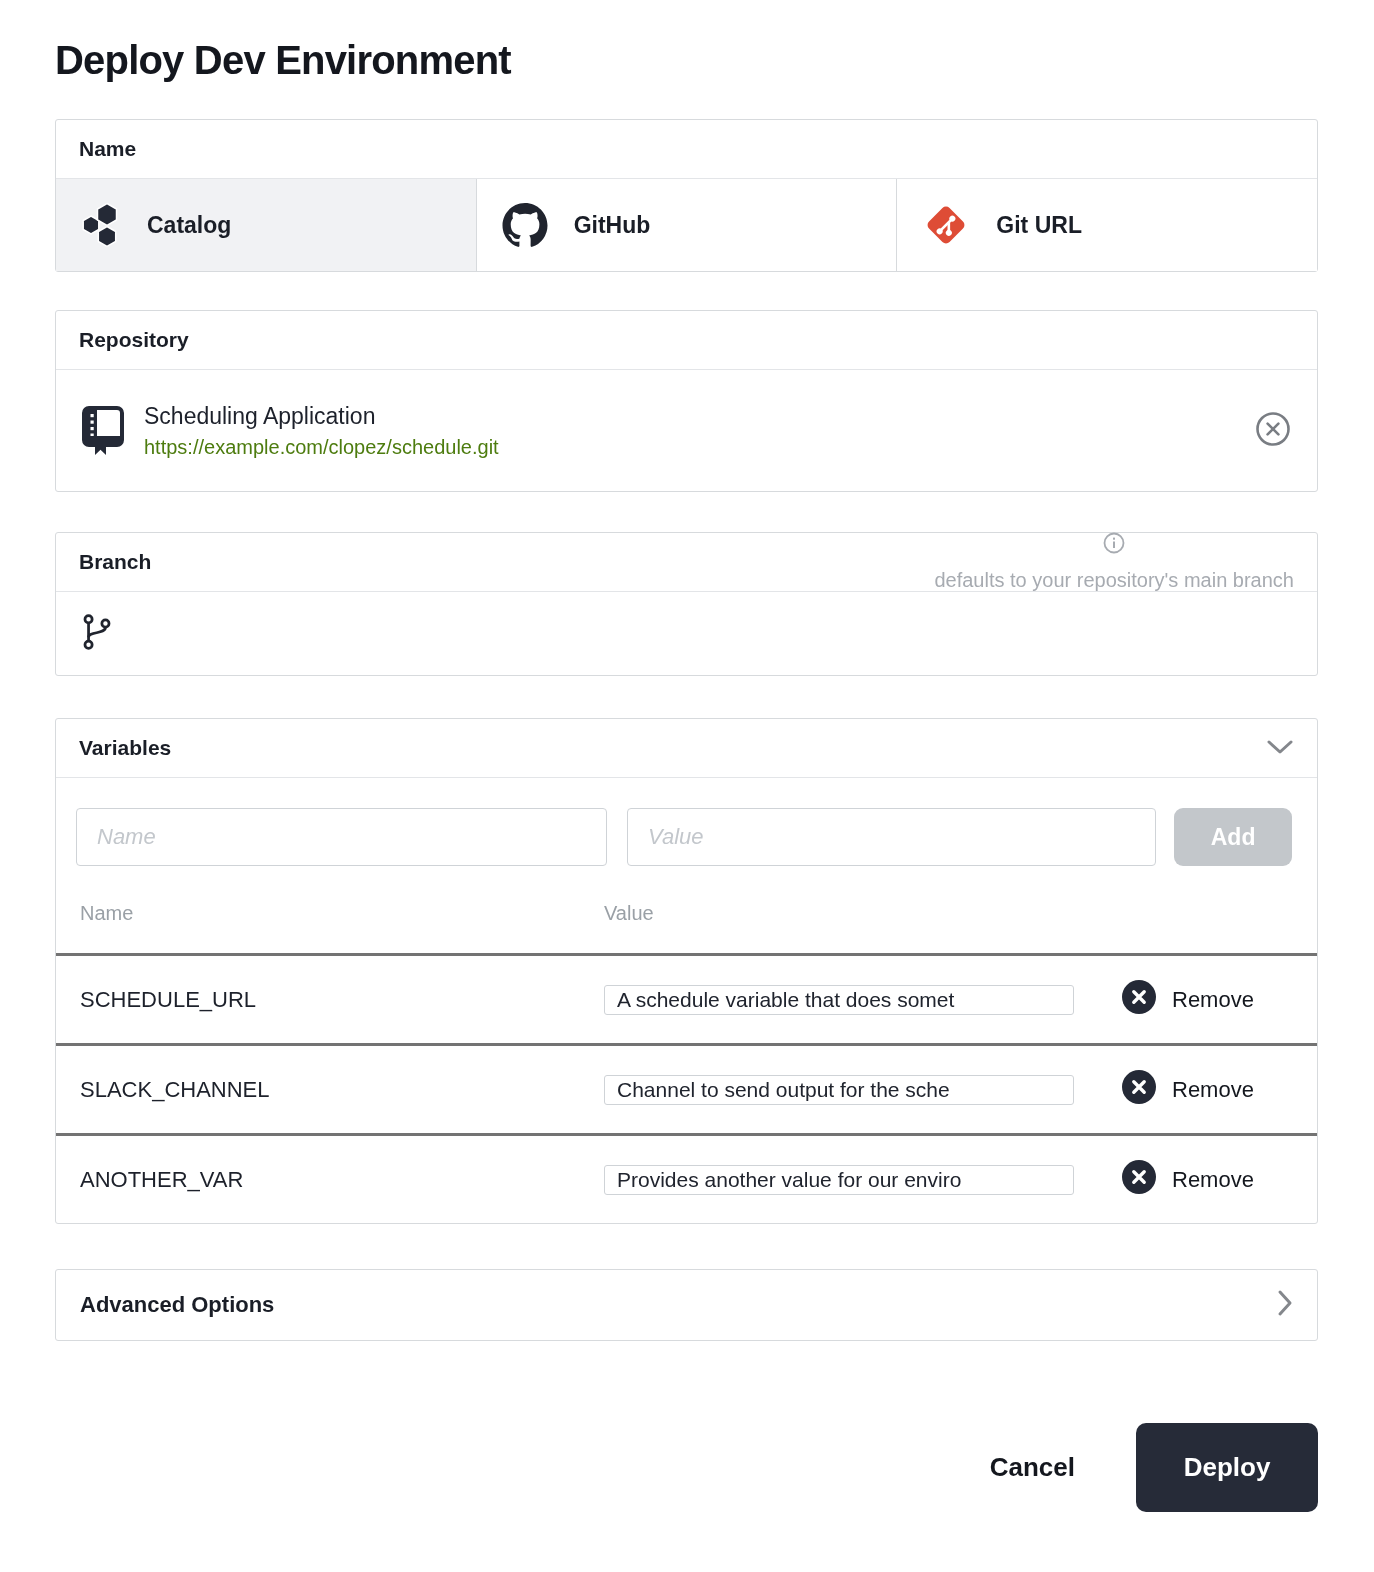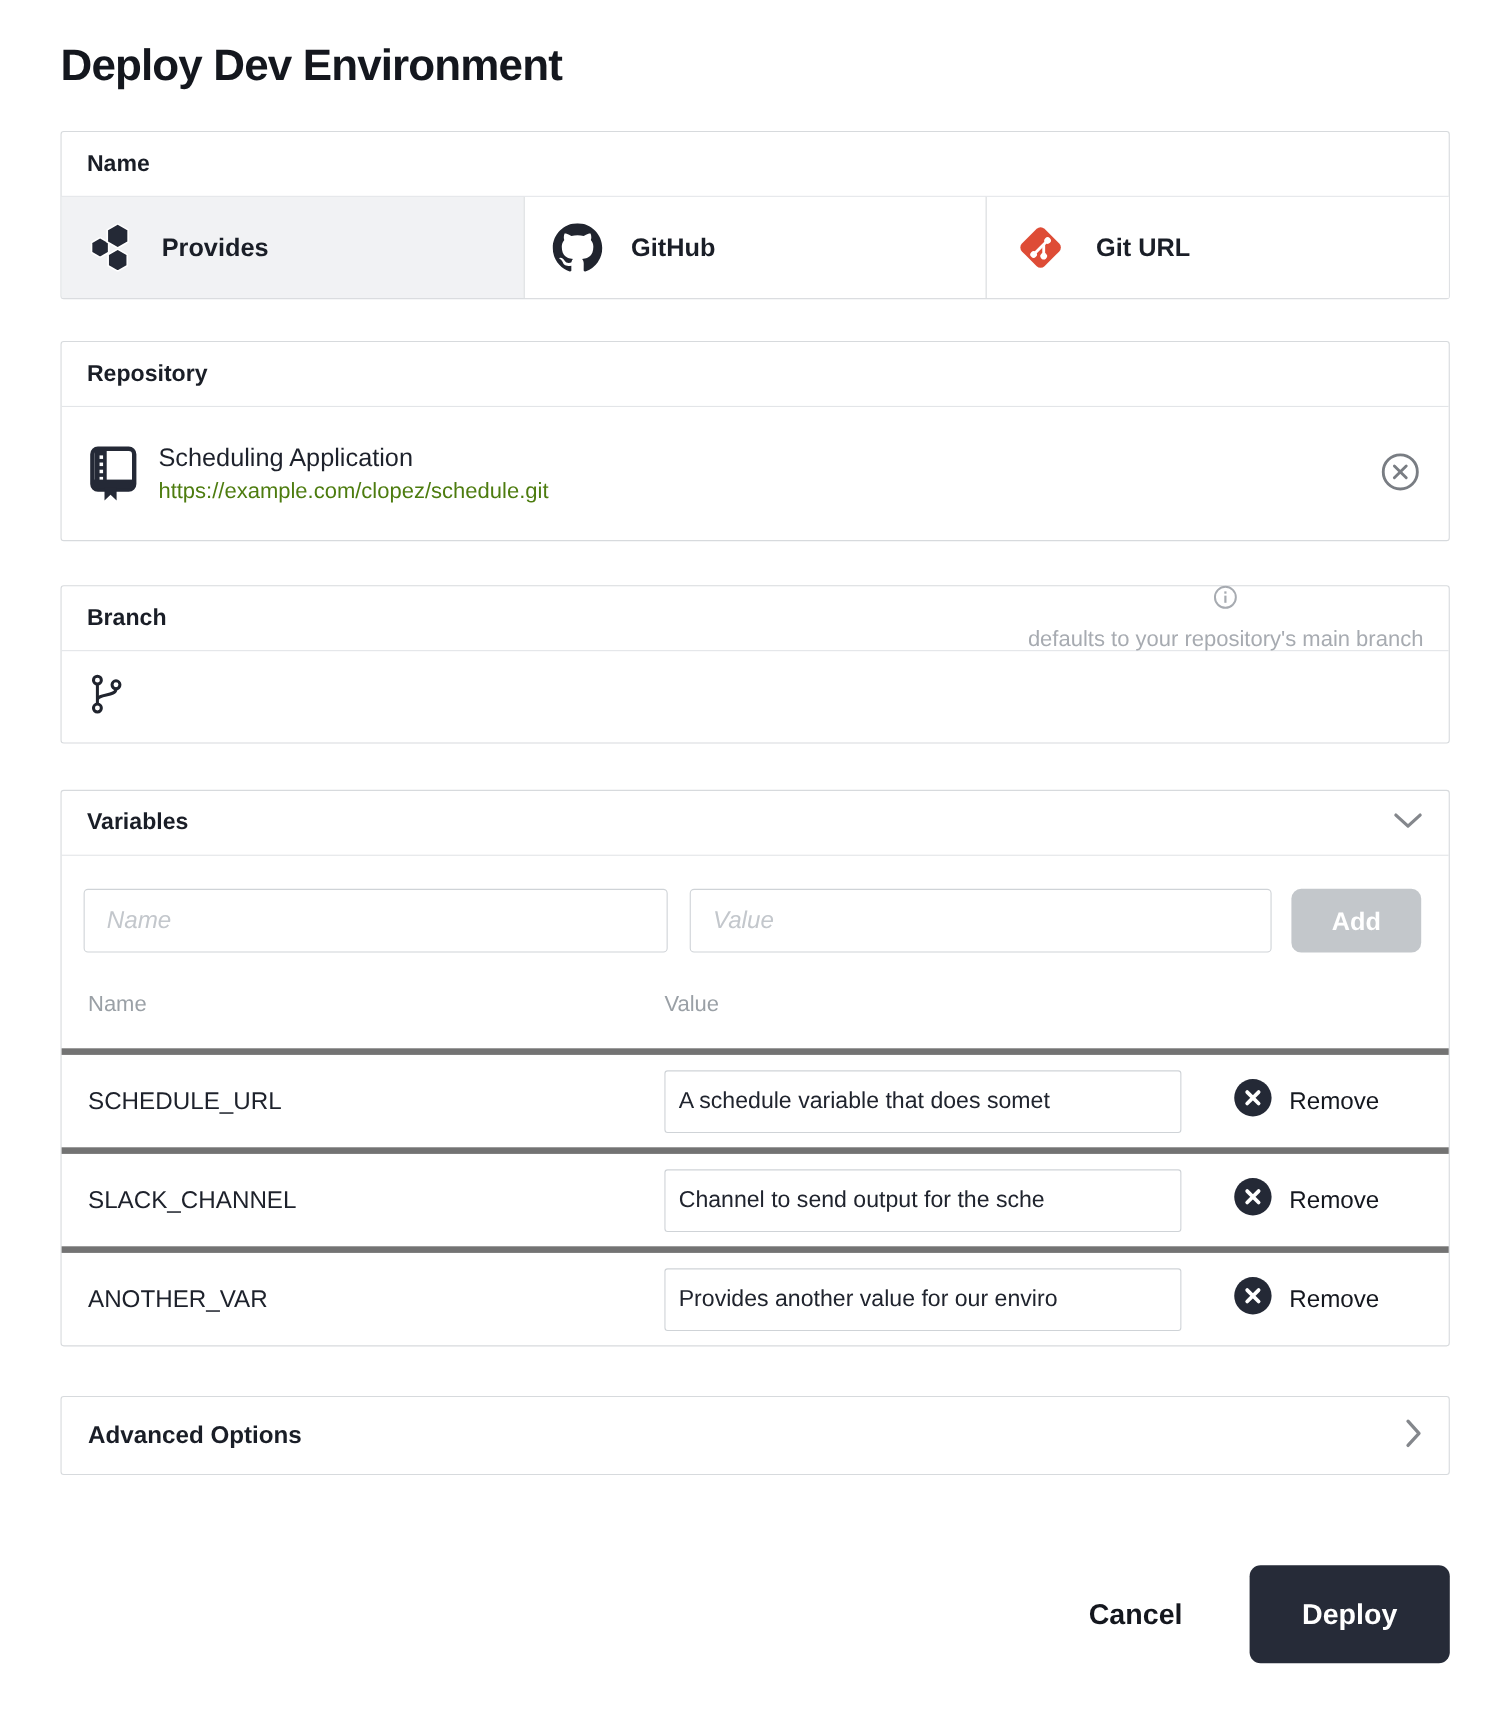--- a/index.html
+++ b/index.html
@@ -52,24 +52,24 @@
   .add-row input::placeholder { color: #c3c7cc; font-style: italic; }
   .name-input { width: 532px; }
   .value-input { width: 530px; margin-left: 20px; }
   .add-btn {
     width: 118px; height: 58px; margin-left: 18px; border: none; border-radius: 9px;
     background: #c3c7cb; color: #fff; font-size: 23px; font-weight: 700;
     font-family: "Liberation Sans", sans-serif; cursor: pointer;
   }
   .table-head { display: flex; padding: 36px 24px 28px; color: #9aa0a6; font-size: 20px; }
   .col-name { width: 524px; }
-  .var-row { display: flex; align-items: center; height: 90px; padding: 0 24px; border-top: 6px solid #737373; }
+  .var-row { display: flex; align-items: center; height: 90px; padding: 0 24px; border-top: 3px solid #737373; }
   .var-name { width: 524px; font-size: 22px; color: #1d212b; }
   .row-value-input {
-    width: 470px; height: 57px; border: 1px solid #cfd3d7; border-radius: 3px; outline: none;
+    width: 470px; height: 30px; border: 1px solid #cfd3d7; border-radius: 3px; outline: none;
     font-size: 21px; padding: 0 12px; color: #20242e; font-family: "Liberation Sans", sans-serif;
     white-space: nowrap; overflow: hidden;
   }
   .remove-btn {
     margin-left: 47px; display: flex; align-items: center; gap: 15px;
     background: none; border: none; padding: 0; cursor: pointer;
     font-size: 22px; color: #14171e; font-family: "Liberation Sans", sans-serif;
   }
   
   .advanced-box {
@@ -98,21 +98,21 @@
     </div>
     <div class="tabs">
       <div class="tab selected">
         <span class="tab-icon">
           <svg width="40" height="46" viewBox="0 0 40 46">
             <polygon points="10,14 17.8,18.5 17.8,27.5 10,32 2.2,27.5 2.2,18.5" fill="#242936" stroke="#fff" stroke-width="1.5"></polygon>
             <polygon points="26,1.5 35.5,7 35.5,18 26,23.5 16.5,18 16.5,7" fill="#242936" stroke="#fff" stroke-width="1.5"></polygon>
             <polygon points="26,24.5 34.7,29.5 34.7,39.5 26,44.5 17.3,39.5 17.3,29.5" fill="#242936" stroke="#fff" stroke-width="1.5"></polygon>
           </svg>
         </span>
-        <span class="tab-label">Provides</span>
+        <span class="tab-label">Catalog</span>
       </div>
       <div class="tab">
         <span class="tab-icon">
           <svg width="46" height="45" viewBox="0 0 16 16" fill="#20242e">
             <path d="M8 0C3.58 0 0 3.58 0 8c0 3.54 2.29 6.53 5.47 7.59.4.07.55-.17.55-.38 0-.19-.01-.82-.01-1.49-2.01.37-2.53-.49-2.69-.94-.09-.23-.48-.94-.82-1.13-.28-.15-.68-.52-.01-.53.63-.01 1.08.58 1.23.82.72 1.21 1.87.87 2.33.66.07-.52.28-.87.51-1.07-1.78-.2-3.64-.89-3.64-3.95 0-.87.31-1.59.82-2.15-.08-.2-.36-1.02.08-2.12 0 0 .67-.21 2.2.82.64-.18 1.32-.27 2-.27s1.36.09 2 .27c1.53-1.04 2.2-.82 2.2-.82.44 1.1.16 1.92.08 2.12.51.56.82 1.27.82 2.15 0 3.07-1.87 3.75-3.65 3.95.29.25.54.73.54 1.48 0 1.07-.01 1.93-.01 2.2 0 .21.15.46.55.38A8.01 8.01 0 0 0 16 8c0-4.42-3.58-8-8-8z"></path>
           </svg>
         </span>
         <span class="tab-label">GitHub</span>
       </div>
       <div class="tab">

